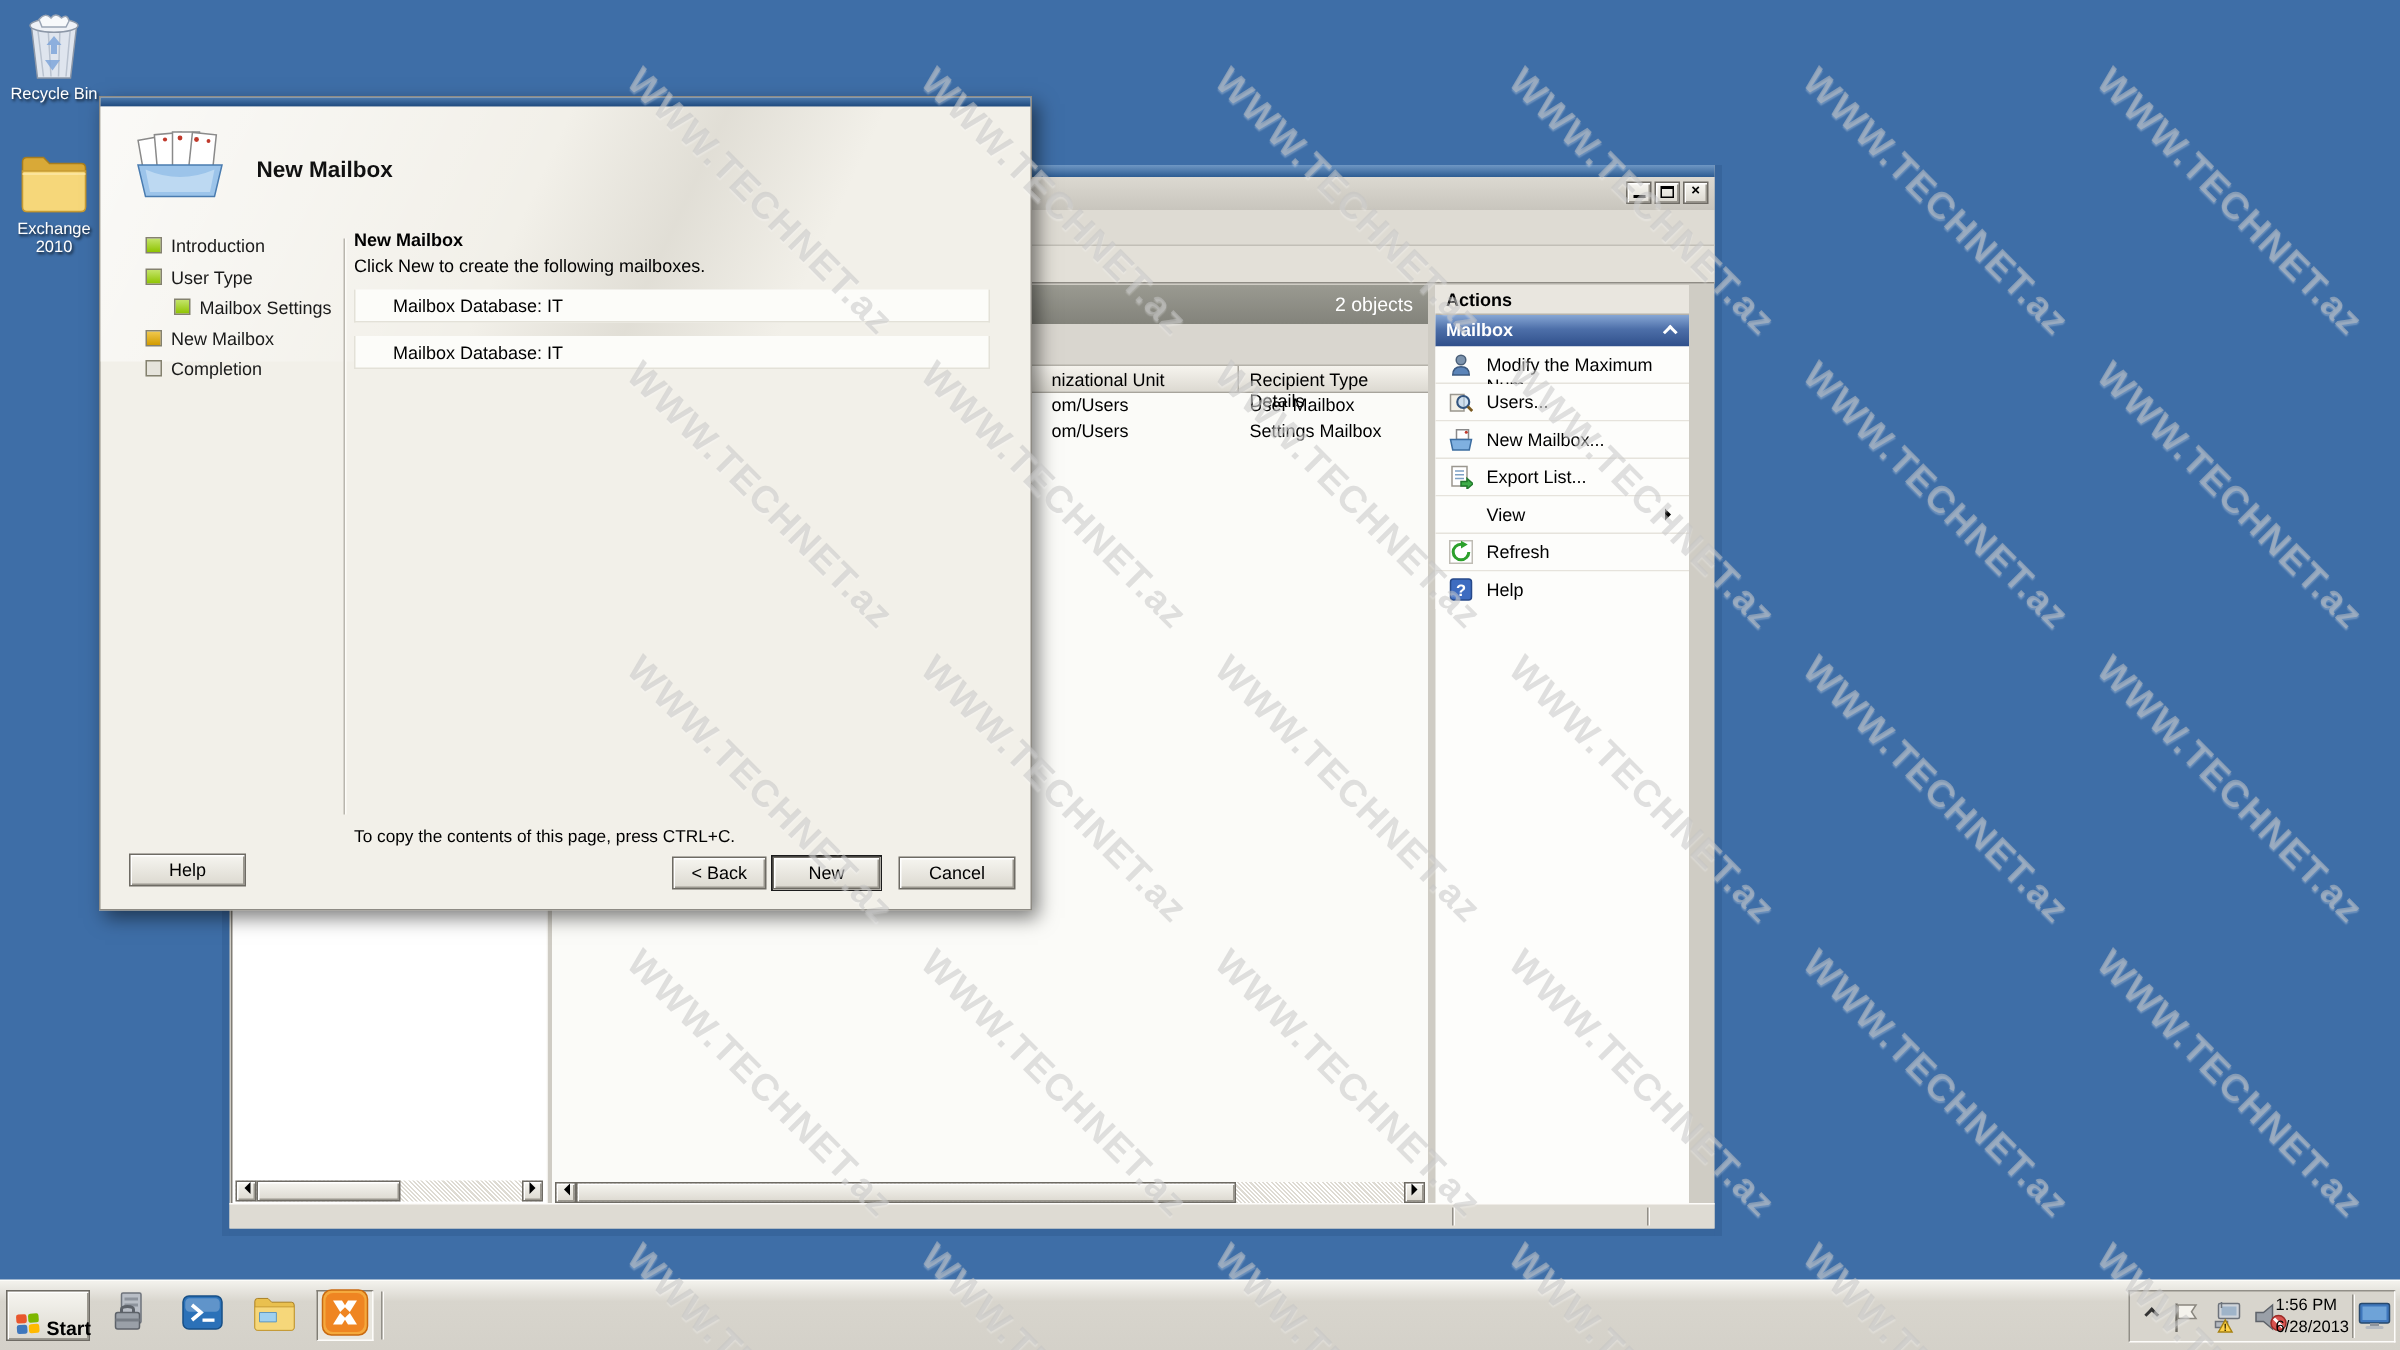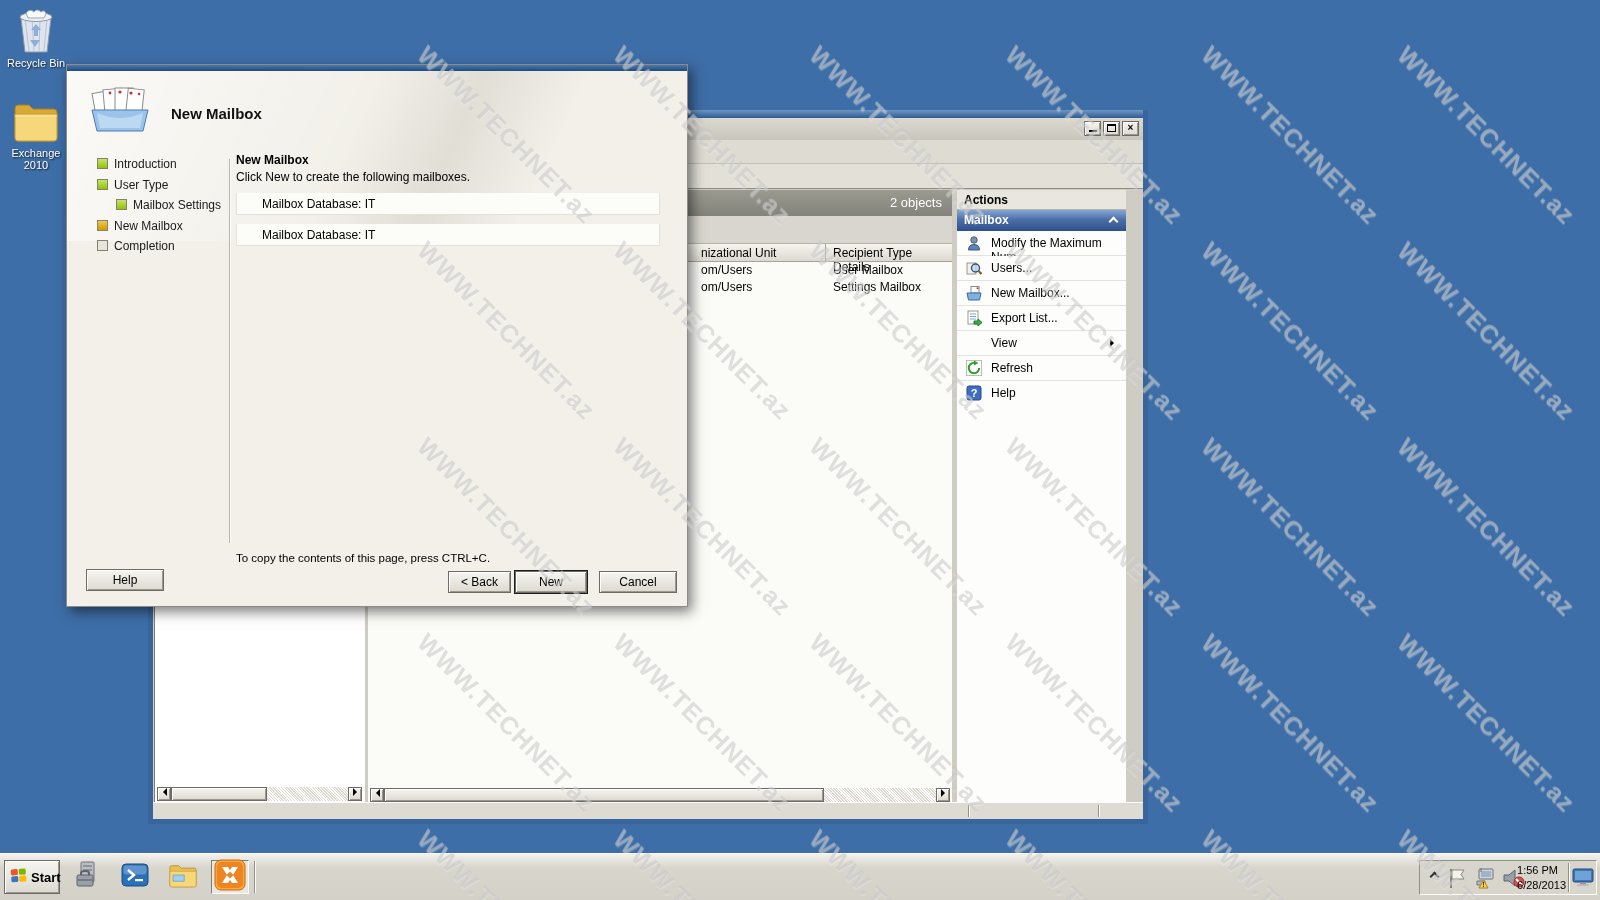--- a/index.html
+++ b/index.html
@@ -108,21 +108,21 @@
   .entry-detail { height:22px; background:#fcfcf9; border:1px solid #e3e1d8; border-top:none;
                   font-size:12px; padding:4px 0 0 25px; }
   .wiz-hint { position:absolute; left:169px; top:487px; font-size:11.5px; }
   .wiz-btn { position:absolute; height:22px; font-size:12px; text-align:center; padding-top:3px; }
   .wiz-btn.default { box-shadow: inset 1px 1px 0 #fff, inset -1px -1px 0 #9b988f, 0 0 0 1px #1c1c1c; }
 
   
   #taskbar { position:absolute; left:0; bottom:0; width:1600px; height:47px; z-index:300;
              background:linear-gradient(#f3f2ed,#d8d5cd 30%,#d4d1c9); border-top:1px solid #fdfcf8; }
   .tb-btn { position:absolute; top:6px; height:34px; }
-  #start-btn { left:4px; width:56px; display:flex; align-items:center; gap:4px; padding-left:5px;
+  #start-btn { left:4px; width:56px; display:flex; align-items:flex-end; gap:4px; padding-left:5px;
                font-weight:bold; font-size:13px; }
   .ql { border:none; background:none; box-shadow:none; display:flex; align-items:center; justify-content:center; width:34px; }
   .ql.pressed { background:#e9e7e0; border:1px solid; border-color:#807d75 #fdfcfa #fdfcfa #807d75; }
   .tb-divider { position:absolute; top:7px; height:32px; width:2px; border-left:1px solid #928f88; border-right:1px solid #fdfcfa; }
   #tray { position:absolute; right:3px; top:6px; width:178px; height:35px;
           border:1px solid; border-color:#928f88 #fdfcfa #fdfcfa #928f88; background:#d8d5cd; }
   .tray-item { position:absolute; top:8px; }
   #tray-clock { position:absolute; right:30px; top:2px; font-size:11px; line-height:15px; }
   .tray-chev { width:7px; height:7px; border-left:2px solid #333; border-top:2px solid #333; transform:rotate(45deg); margin-top:4px; }
 </style>

